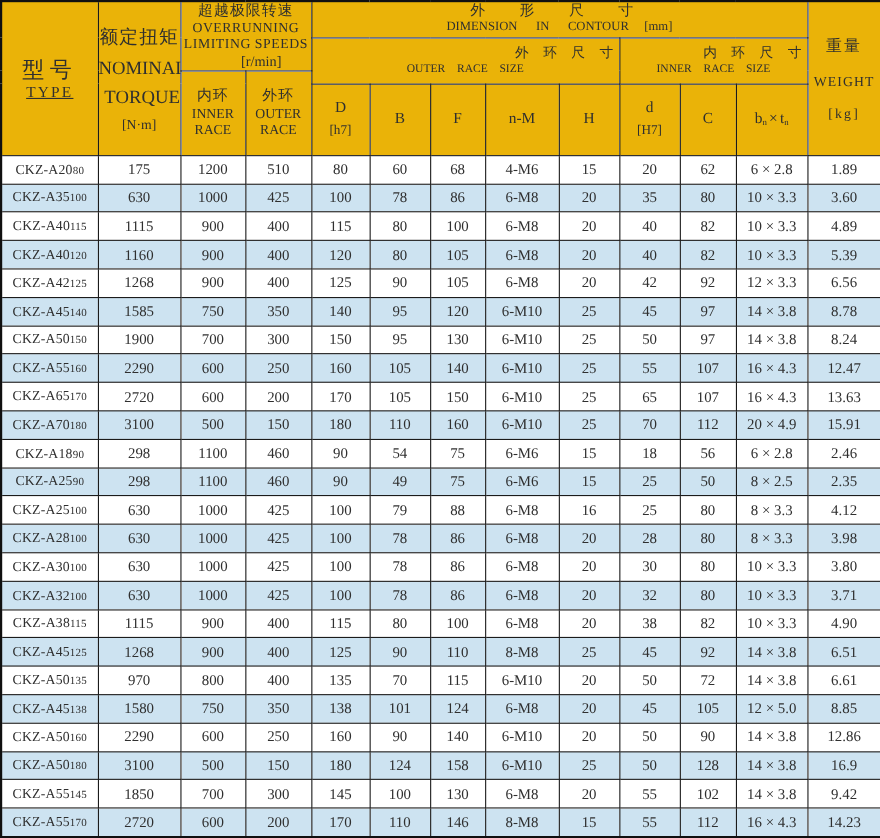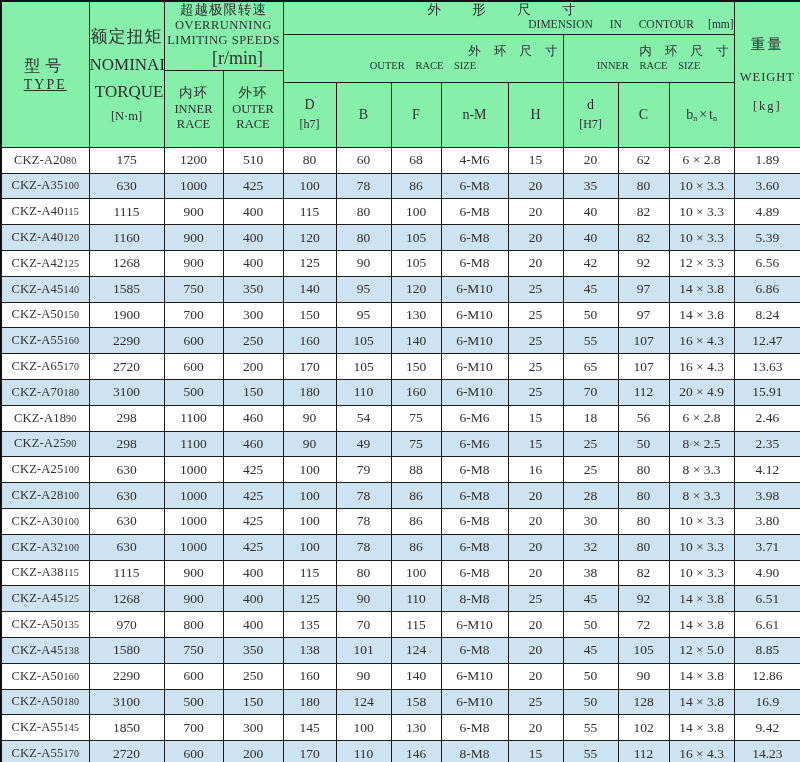--- a/index.html
+++ b/index.html
@@ -17,48 +17,48 @@
     border: 2px solid #101010;
   }
   th, td {
     border: 1px solid #1b1b1b;
     text-align: center;
     vertical-align: middle;
     padding: 0;
     overflow: hidden;
     font-weight: normal;
   }
-  thead th { background: #86efac; }
+  thead th { background: #eab308; }
   tbody tr:nth-child(even) td { background: #cde3f1; }
   tbody tr:nth-child(odd) td { background: #ffffff; }
 
   
   tr.hr1 { height: 33px; }
   tr.hr2 { height: 30px; }
   tr.hr3 { height: 12px; }
   tr.hr4 { height: 65px; }
 
-  .h-type .zh { font-size: 16px; letter-spacing: 5px; }
+  .h-type .zh { font-size: 20px; letter-spacing: 5px; }
   .h-type .en { font-size: 14px; letter-spacing: 2px; text-decoration: underline; }
 
   .h-torque .zh { font-size: 17px; letter-spacing: 1px; margin-bottom: 7px; }
   .h-torque .en { font-size: 17px; margin-bottom: 7px; text-align: right; }
   .h-torque .unit { font-size: 12.5px; }
 
   .h-speeds .zh { font-size: 13.5px; letter-spacing: 1px; }
   .h-speeds .en { font-size: 12.5px; letter-spacing: 0.5px; }
-  .h-speeds .unit { font-size: 18px; padding-left: 28px; }
+  .h-speeds .unit { font-size: 13px; padding-left: 28px; }
   .h-speeds div { line-height: 1.2; }
 
   .h-race .zh { font-size: 13.5px; letter-spacing: 1px; }
   .h-race .en { font-size: 12.5px; }
   .h-race div { line-height: 1.25; }
 
   .h-dim .zh { font-size: 13.5px; letter-spacing: 14px; line-height: 1.1; }
-  .h-dim .en { font-size: 11.5px; word-spacing: 14px; line-height: 1.2; text-align: right; }
+  .h-dim .en { font-size: 11.5px; word-spacing: 14px; line-height: 1.2; }
   .h-dim .unit { font-size: 11.5px; margin-left: 14px; word-spacing: 0; }
 
   .h-size .zh { font-size: 12.5px; letter-spacing: 5px; line-height: 1.25; text-align: right; }
   .h-size .en { font-size: 10.5px; word-spacing: 8px; line-height: 1.25; }
 
   .h-col { font-size: 14px; }
   .h-col .sub-line { font-size: 12px; margin-top: 4px; }
   .h-col .nsub { font-size: 8px; vertical-align: -2px; }
   .h-col .times { margin: 0 2px; }
 
@@ -240,21 +240,21 @@
         <td>750</td>
         <td>350</td>
         <td>140</td>
         <td>95</td>
         <td>120</td>
         <td>6-M10</td>
         <td>25</td>
         <td>45</td>
         <td>97</td>
         <td>14 × 3.8</td>
-        <td>6.86</td>
+        <td>8.78</td>
       </tr>
       <tr>
         <td class="type-cell"><span>CKZ-A50</span><span class="type-sub">150</span></td>
         <td>1900</td>
         <td>700</td>
         <td>300</td>
         <td>150</td>
         <td>95</td>
         <td>130</td>
         <td>6-M10</td>

